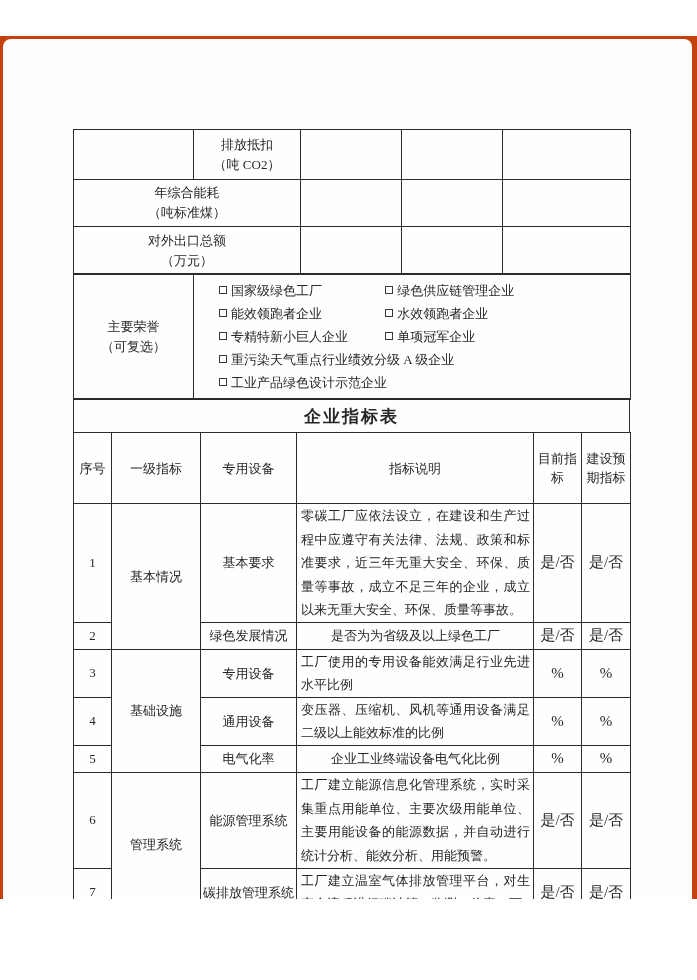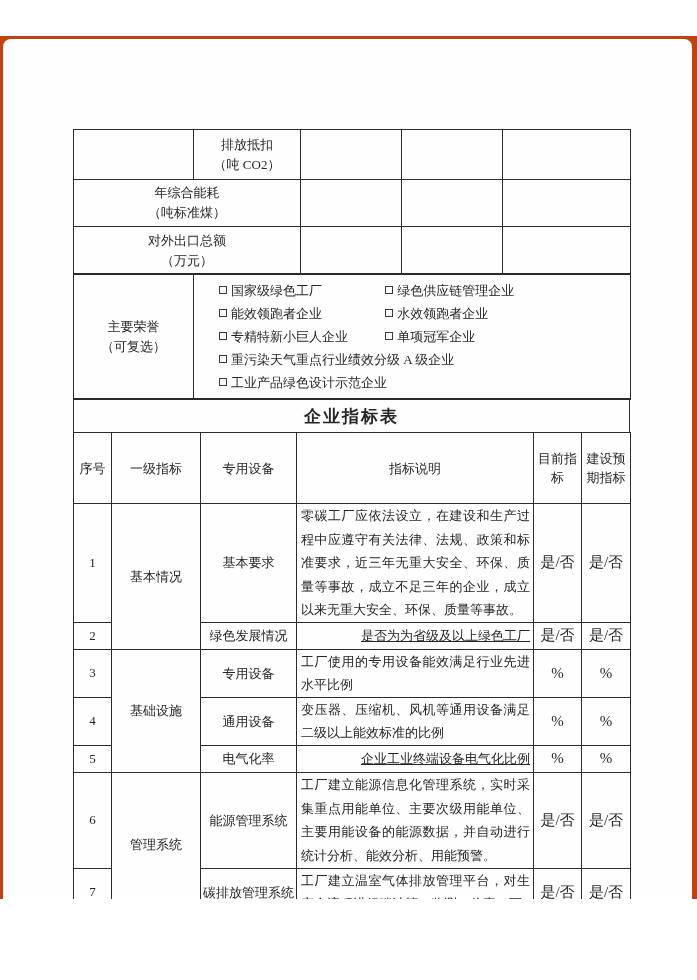--- a/index.html
+++ b/index.html
@@ -24,21 +24,21 @@
                border:1px solid #2b2b2b; border-top-width:2px; text-align:center;
                font-family:"Liberation Sans","DejaVu Sans",sans-serif; font-weight:bold;
                font-size:17px; line-height:33px; letter-spacing:2px; }
 
   .hd { font-family:"Liberation Sans","DejaVu Sans",sans-serif; font-size:13px;
         text-align:center; line-height:19px; word-break:break-all; padding:0 3px; }
   .seq { text-align:center; font-size:13px; }
   .l1, .l2 { text-align:center; font-size:13px; line-height:21px; padding:0 2px; word-break:break-all; }
   .desc { font-size:13px; line-height:23.5px; padding:0 3px 0 4px; text-align:justify;
           text-justify:inter-ideograph; word-break:break-all; }
-  .desc.single { text-align:right;text-decoration:underline; }
+  .desc.single { text-align:center; }
   .val { text-align:center; font-size:15px; }
 
   .pageno { position:absolute; left:84px; top:899px; font-size:14px; color:#4f4f4f;
             letter-spacing:1px; font-family:"Liberation Serif","DejaVu Serif",serif; }
 </style>
 </head>
 <body>
 
 <div class="canvas">
   <div class="page">

